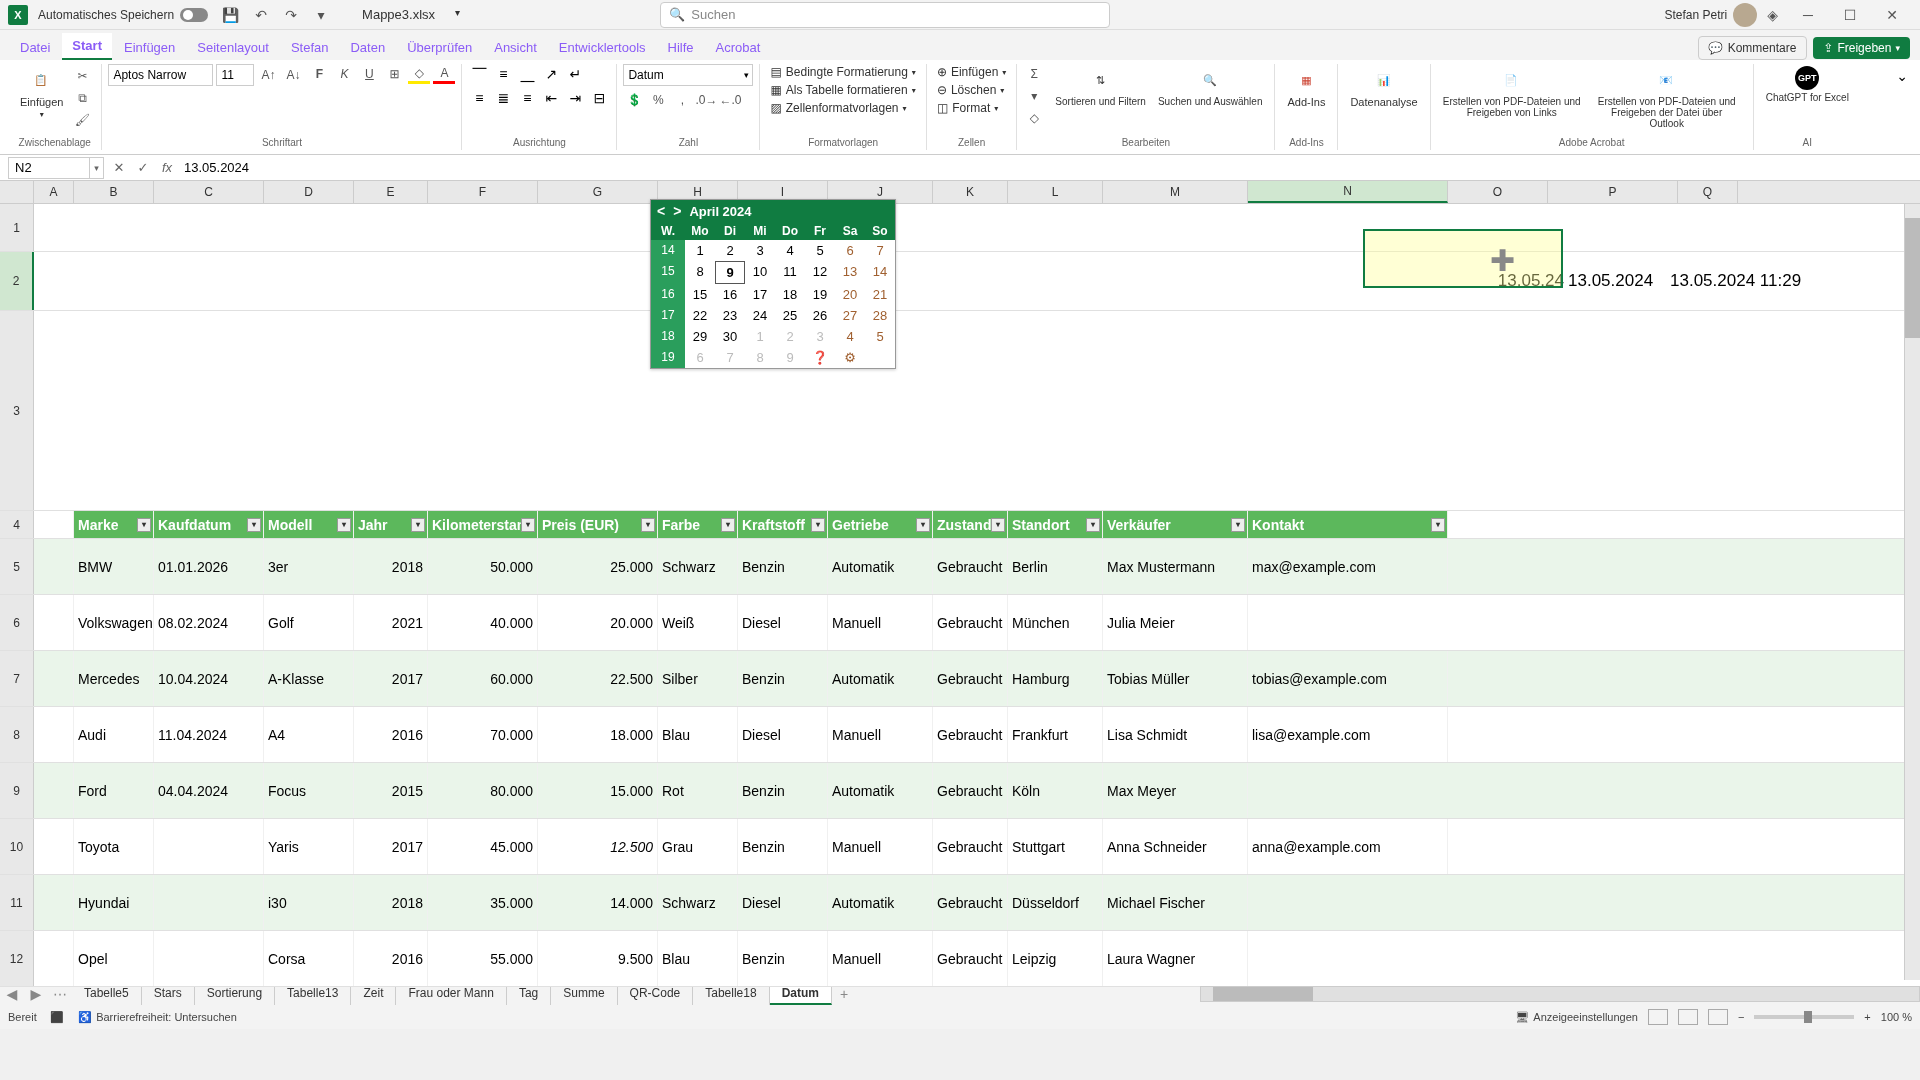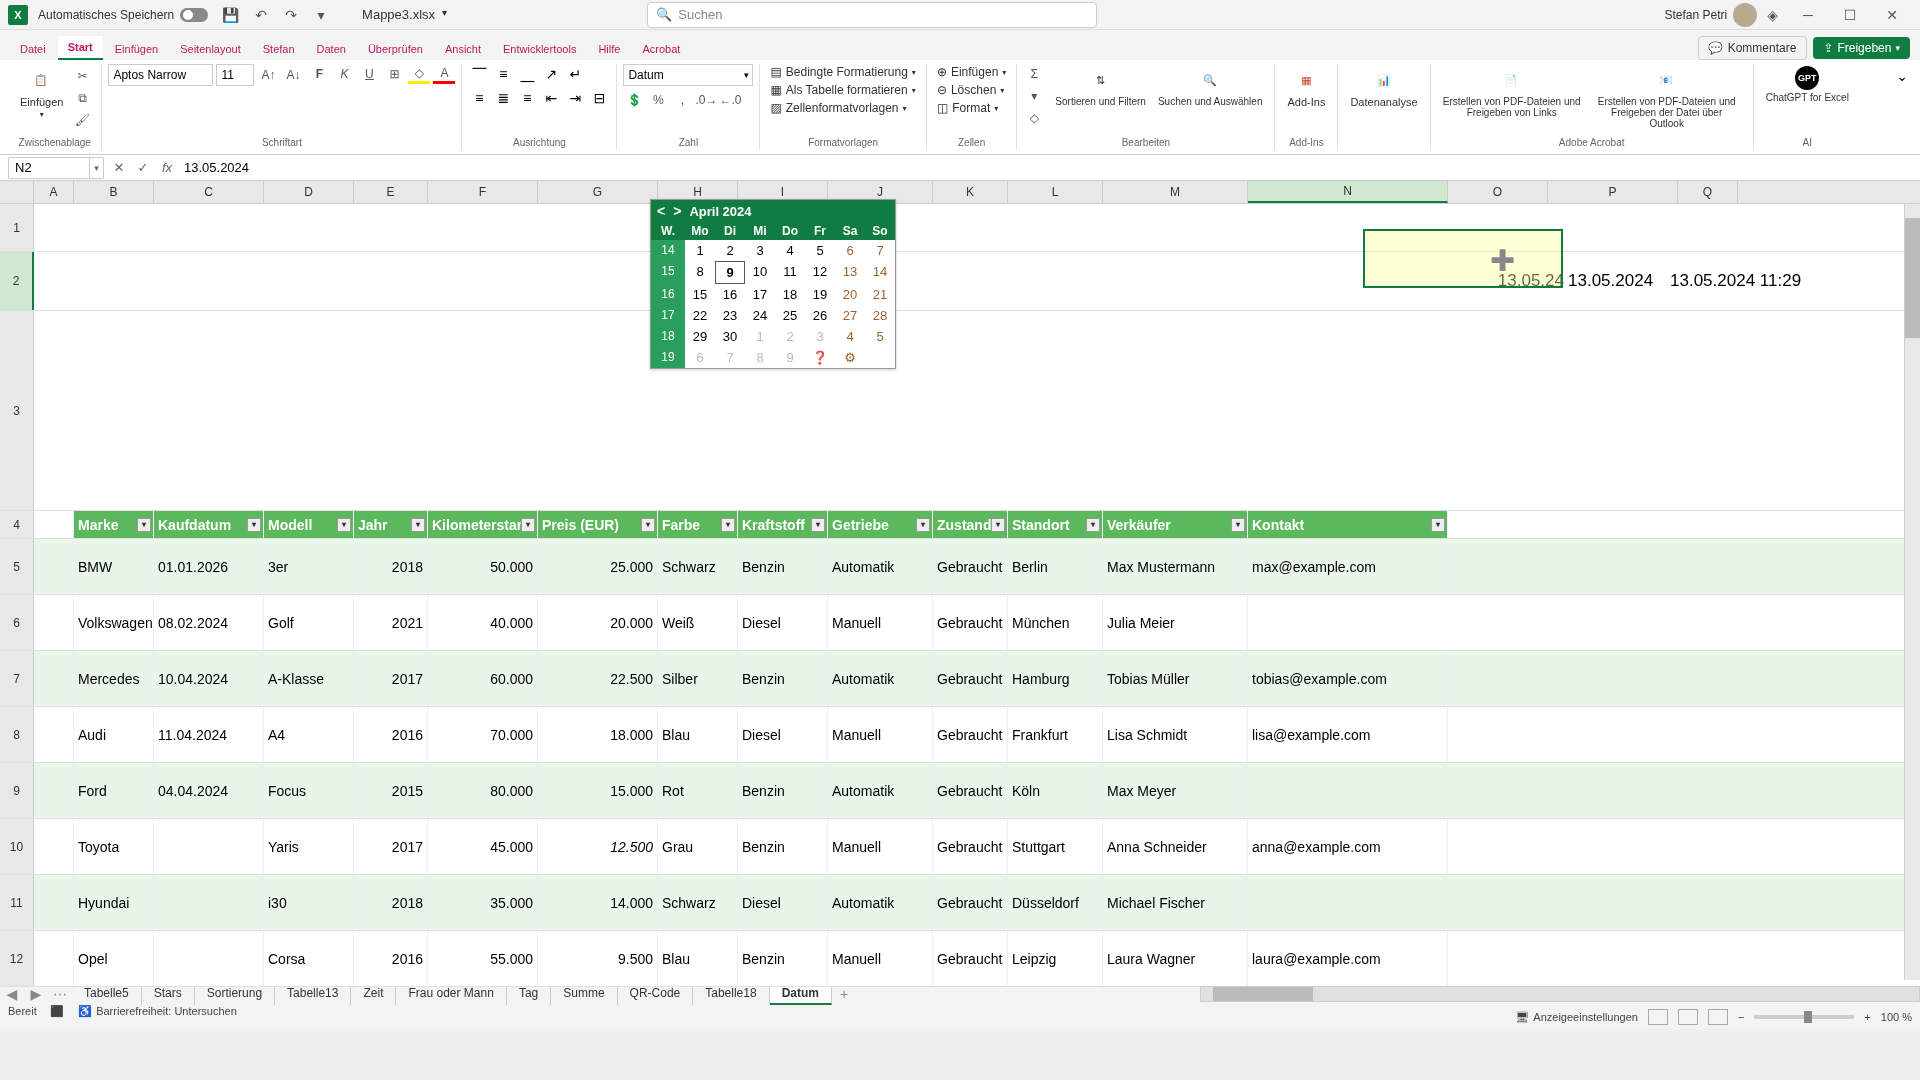--- a/index.html
+++ b/index.html
@@ -6,31 +6,31 @@
 body { background: #f0f0f0; width: 1920px; height: 1080px; overflow: hidden; font-size: 14px; }
 
 
 .titlebar { height: 30px; background: #f3f3f3; display: flex; align-items: center; padding: 0 8px; border-bottom: 1px solid #ddd; }
 .titlebar .excel-icon { width: 20px; height: 20px; background: #107c41; color: white; display: flex; align-items: center; justify-content: center; font-size: 11px; font-weight: bold; border-radius: 2px; }
 .titlebar .autosave { margin-left: 10px; font-size: 12px; color: #333; display: flex; align-items: center; gap: 6px; }
 .toggle { width: 28px; height: 14px; background: #888; border-radius: 7px; position: relative; }
 .toggle::after { content: ''; width: 10px; height: 10px; background: white; border-radius: 50%; position: absolute; top: 2px; left: 3px; }
 .titlebar .qat { display: flex; gap: 8px; margin-left: 12px; }
 .qat-btn { width: 22px; height: 22px; display: flex; align-items: center; justify-content: center; color: #555; cursor: pointer; }
-.filename { margin-left: 30px; font-size: 13px; color: #333; display: flex; align-items: flex-start; gap: 7px; }
+.filename { margin-left: 30px; font-size: 13px; color: #333; display: flex; align-items: flex-start; gap: 20px; }
 .searchbox { margin-left: 200px; width: 450px; height: 26px; background: white; border: 1px solid #ccc; border-radius: 4px; display: flex; align-items: center; padding: 0 8px; gap: 6px; color: #888; font-size: 13px; }
 .titlebar-right { margin-left: auto; display: flex; align-items: center; gap: 10px; }
 .user { font-size: 12px; color: #333; display: flex; align-items: center; gap: 6px; }
 .avatar { width: 24px; height: 24px; border-radius: 50%; background: #b8a890; }
 .win-btns { display: flex; gap: 2px; }
 .win-btn { width: 40px; height: 26px; display: flex; align-items: center; justify-content: center; color: #555; }
 
 
 .menubar { height: 30px; background: #f3f3f3; display: flex; align-items: flex-end; padding: 0 10px; gap: 2px; }
-.menu-tab { padding: 5px 10px; font-size: 11px; color: #be185d; cursor: pointer; }
+.menu-tab { padding: 5px 10px; font-size: 13px; color: #8b5cf6; cursor: pointer; }
 .menu-tab.active { background: white; border-bottom: 2px solid #107c41; font-weight: 600; }
 .menubar-right { margin-left: auto; display: flex; gap: 6px; align-items: center; }
 .comment-btn { padding: 4px 10px; border: 1px solid #ccc; border-radius: 4px; font-size: 12px; display: flex; gap: 4px; align-items: center; color: #333; }
 .share-btn { padding: 4px 10px; background: #107c41; color: white; border-radius: 4px; font-size: 12px; display: flex; gap: 4px; align-items: center; }
 
 
 .ribbon { height: 95px; background: white; border-bottom: 1px solid #ccc; display: flex; padding: 4px 8px; }
 .ribbon-group { display: flex; flex-direction: column; align-items: center; border-right: 1px solid #e0e0e0; padding: 0 6px; }
 .ribbon-group-label { font-size: 10px; color: #666; margin-top: auto; padding-bottom: 2px; }
 .ribbon-content { display: flex; align-items: flex-start; flex: 1; }
@@ -102,21 +102,21 @@
 
 
 .tabbar { height: 24px; background: #f3f3f3; display: flex; align-items: center; border-top: 1px solid #ccc; }
 .tab-nav { width: 24px; display: flex; align-items: center; justify-content: center; color: #888; cursor: pointer; }
 .sheet-tab { padding: 3px 12px; font-size: 12px; border-right: 1px solid #ccc; cursor: pointer; color: #333; }
 .sheet-tab.active { background: white; border-bottom: 2px solid #107c41; font-weight: 600; }
 .hscroll { margin-left: auto; width: 720px; height: 16px; background: #e0e0e0; border: 1px solid #ccc; position: relative; }
 .hscroll-thumb { position: absolute; left: 12px; width: 100px; height: 14px; background: #bbb; }
 
 
-.statusbar { height: 24px; background: #f3f3f3; display: flex; padding: 0 8px; font-size: 11px; color: #444; gap: 14px; }
+.statusbar { height: 24px; background: #f3f3f3; display: flex; align-items: center; padding: 0 8px; font-size: 11px; color: #444; gap: 14px; }
 .status-right { margin-left: auto; display: flex; align-items: center; gap: 10px; }
 .view-btn { width: 20px; height: 16px; border: 1px solid #aaa; }
 .zoom-slider { width: 100px; height: 4px; background: #ccc; position: relative; }
 .zoom-slider::after { content: ''; width: 8px; height: 12px; background: #888; position: absolute; left: 50%; top: -4px; }
 </style>
 </head>
 <body>
 
 <div class="titlebar">
   <div class="excel-icon">X</div>
@@ -584,21 +584,20 @@
           <div class="cell cD">Corsa</div>
           <div class="cell cE" style="justify-content: flex-end;">2016</div>
           <div class="cell cF" style="justify-content: flex-end;">55.000</div>
           <div class="cell cG" style="justify-content: flex-end;">9.500</div>
           <div class="cell cH">Blau</div>
           <div class="cell cI">Benzin</div>
           <div class="cell cJ">Manuell</div>
           <div class="cell cK">Gebraucht</div>
           <div class="cell cL">Leipzig</div>
           <div class="cell cM">Laura Wagner</div>
-          <div class="cell cN">laura@example.com</div>
         </div>
       </div>
   </div>
 
   <div class="calendar">
     <div class="cal-head">
       <span class="cal-nav">&lt;</span>
       <span class="cal-nav">&gt;</span>
       <span>April 2024</span>
     </div>

